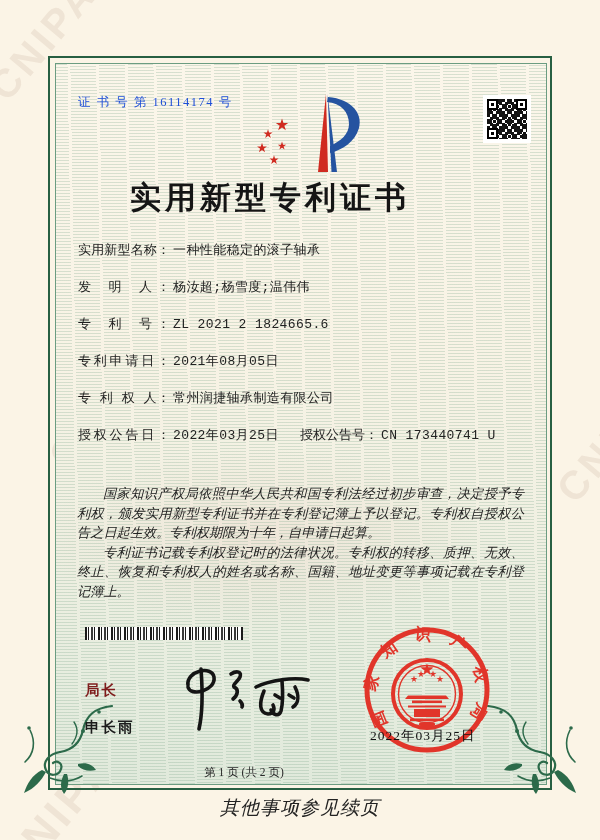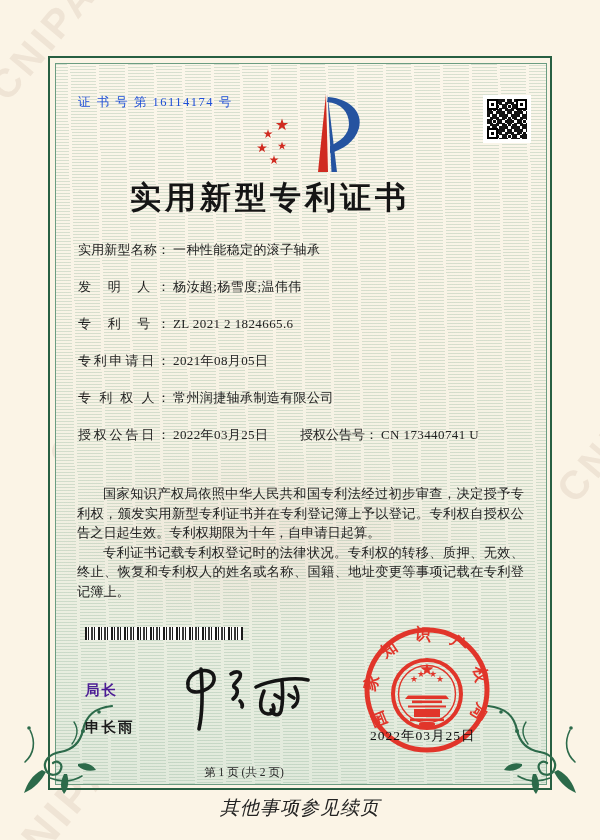--- a/index.html
+++ b/index.html
@@ -39,34 +39,34 @@
       repeating-conic-gradient(transparent 0 25%, #161616 0 50%);
     background-size:6px 6px,10px 10px;}
   .finder{position:absolute;width:11px;height:11px;border:2px solid #000;background:#fff;box-sizing:border-box;}
   .finder::after{content:"";position:absolute;left:2px;top:2px;width:3px;height:3px;background:#000;}
   .f-tl{left:0;top:0;} .f-tr{right:0;top:0;} .f-bl{left:0;bottom:0;}
   .title{position:absolute;left:0;top:177px;width:540px;text-align:center;
     font-size:31px;font-weight:bold;letter-spacing:4px;color:#151515;}
 
   
   .fields{position:absolute;left:78px;top:241px;width:450px;}
-  .row{position:relative;height:18px;margin-bottom:19px;font-size:13px;color:#222;white-space:nowrap;}
+  .row{position:relative;height:18px;margin-bottom:19px;font-size:13px;color:#222;white-space:nowrap;font-family:Liberation Mono, monospace;}
   .lab{display:inline-block;width:92px;text-align:justify;text-align-last:justify;color:#1e1e1e;}
   .val{margin-left:3px;letter-spacing:0.4px;}
   .pair2{position:absolute;left:222px;top:0;}
 
   
   .bodytext{position:absolute;left:77px;top:484px;width:447px;font-size:13.2px;
-    line-height:19.5px;color:#222;text-align:justify;}
+    line-height:19.5px;font-style:italic;color:#222;text-align:justify;}
   .bodytext p{margin:0;text-indent:26px;}
 
   
   .barcode{position:absolute;left:85px;top:627px;width:158px;height:13px;
     background:repeating-linear-gradient(90deg,#1b1b1b 0 2px,#fdfdfd 2px 3px,#1b1b1b 3px 4px,#fdfdfd 4px 6px,#3a3a3a 6px 8px,#fdfdfd 8px 9px,#1b1b1b 9px 10px,#fdfdfd 10px 13px);}
-  .issuer-role{position:absolute;left:85px;top:681px;font-size:14.5px;font-weight:bold;color:#4c1d95;letter-spacing:2px;text-align:center;}
+  .issuer-role{position:absolute;left:85px;top:681px;font-size:14.5px;font-weight:bold;color:#7f1d1d;letter-spacing:2px;text-align:center;}
   .issuer-name{position:absolute;left:85px;top:708px;font-size:14.5px;font-weight:bold;color:#1c1c1c;letter-spacing:2px;margin-top:10px;}
   .signature{position:absolute;left:178px;top:643px;width:135px;height:95px;}
 
   .seal{position:absolute;left:361px;top:624px;width:132px;height:132px;}
   .seal-date{position:absolute;left:370px;top:727px;width:125px;font-size:13.5px;
     letter-spacing:1px;color:#111;white-space:nowrap;}
 
   .page-no{position:absolute;left:0;top:765px;width:488px;text-align:center;font-size:11.5px;color:#2a2a2a;}
   .footer-note{position:absolute;left:0;top:795px;width:600px;text-align:center;
     font-size:19px;font-style:italic;color:#222;letter-spacing:1px;}

